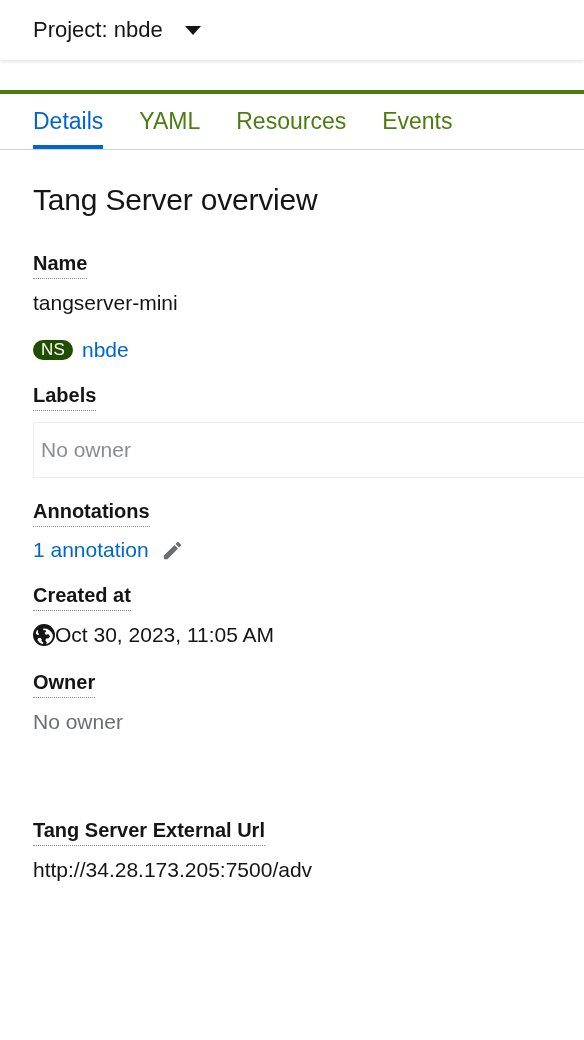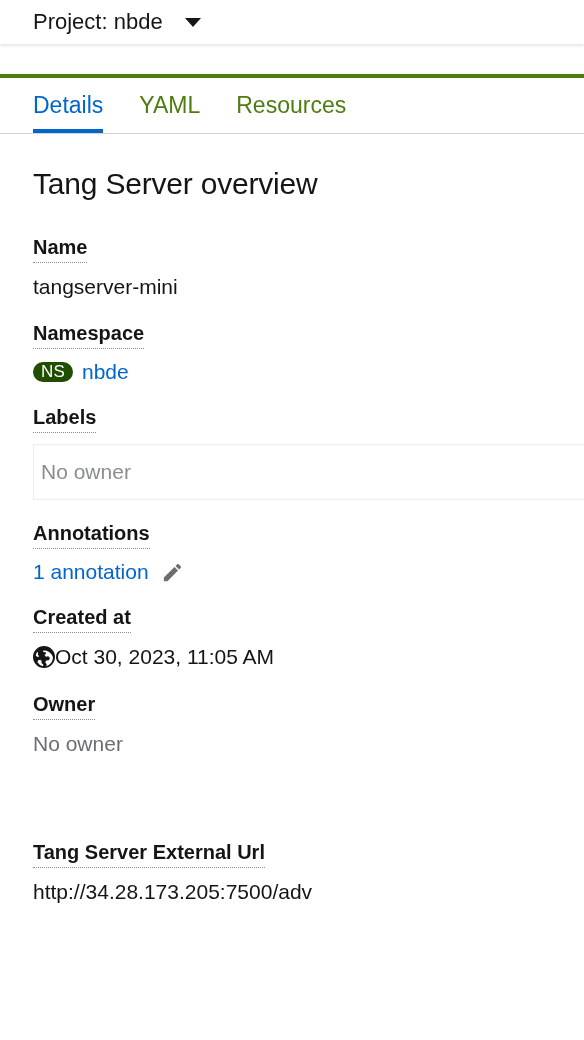--- a/index.html
+++ b/index.html
@@ -12,21 +12,21 @@
     height: 1040px;
     overflow: hidden;
     background: #ffffff;
     font-family: "Liberation Sans", sans-serif;
     color: #151515;
     -webkit-font-smoothing: antialiased;
   }
 
   
   .project-bar {
-    height: 44px;
+    height: 60px;
     background: #ffffff;
     display: flex;
     align-items: center;
     padding: 0 0 0 33px;
     box-sizing: border-box;
     box-shadow: 0 2px 3px rgba(3, 3, 3, 0.10);
     position: relative;
     z-index: 5;
   }
   .project-toggle {
@@ -215,33 +215,35 @@
 <div class="tab-strip">
   <button class="tab active">
     <span>Details</span>
   </button>
   <button class="tab">
     <span>YAML</span>
   </button>
   <button class="tab">
     <span>Resources</span>
   </button>
+  <button class="tab">
+    <span>Events</span>
+  </button>
 </div>
 
 <div class="content">
 
   <h1 class="page-title">Tang Server overview</h1>
 
   <div class="field">
     <span class="field-label">Name</span>
     <div class="field-value">tangserver-mini</div>
   </div>
 
   <div class="field">
-    <span class="field-label">Namespace</span>
     <div class="ns-row">
       <span class="ns-badge">NS</span>
       <a class="link">nbde</a>
     </div>
   </div>
 
   <div class="field">
     <span class="field-label">Labels</span>
     <div class="labels-box">
       <span>No owner</span>

